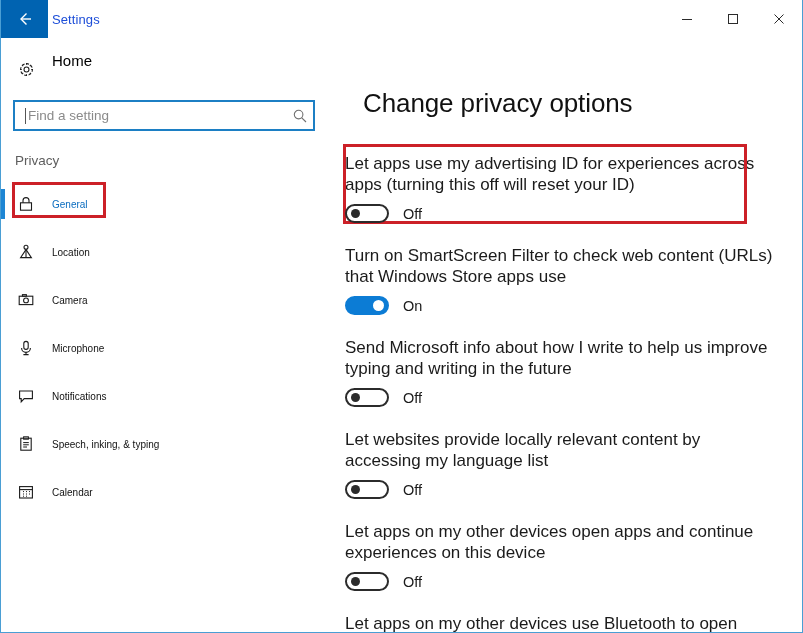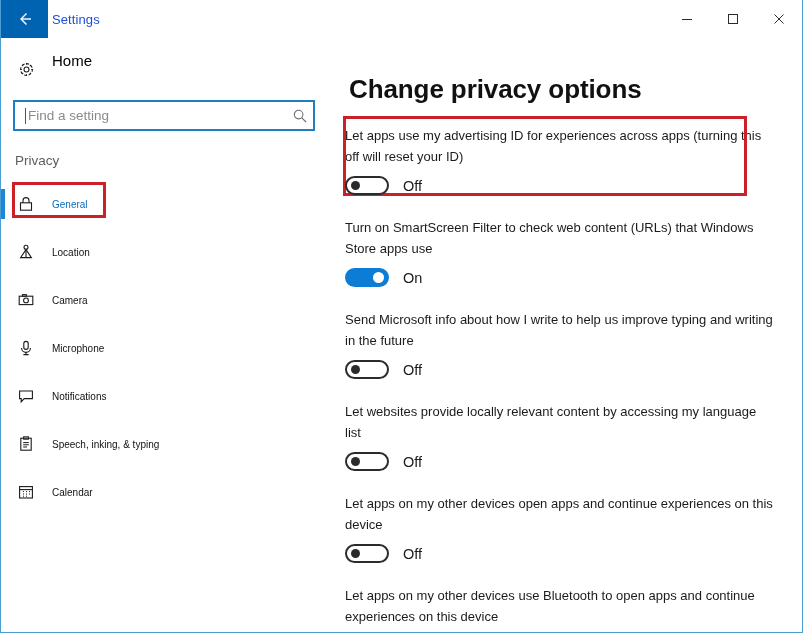--- a/index.html
+++ b/index.html
@@ -181,36 +181,36 @@
 
   
   .main {
     flex: 1 1 auto;
     padding: 0 0 0 14px;
     position: relative;
     overflow: hidden;
   }
   .page-title {
     font-size: 26px;
-    font-weight: bold;
+    font-weight: normal;
     color: #111111;
-    margin: 4px;
+    margin: 18px;
     padding: 32px 0 0 0;
     letter-spacing: -.1px;
   }
   .settings-list {
     padding-top: 16px;
     position: relative;
   }
   .setting {
     position: relative;
     margin-bottom: 22px;
   }
   .setting-text {
-    font-size: 13px;
+    font-size: 17px;
     line-height: 21px;
     color: #1b1b1b;
     max-width: 430px;
   }
   .toggle-row {
     display: flex;
     align-items: center;
     margin-top: 9px;
   }
   .toggle {

